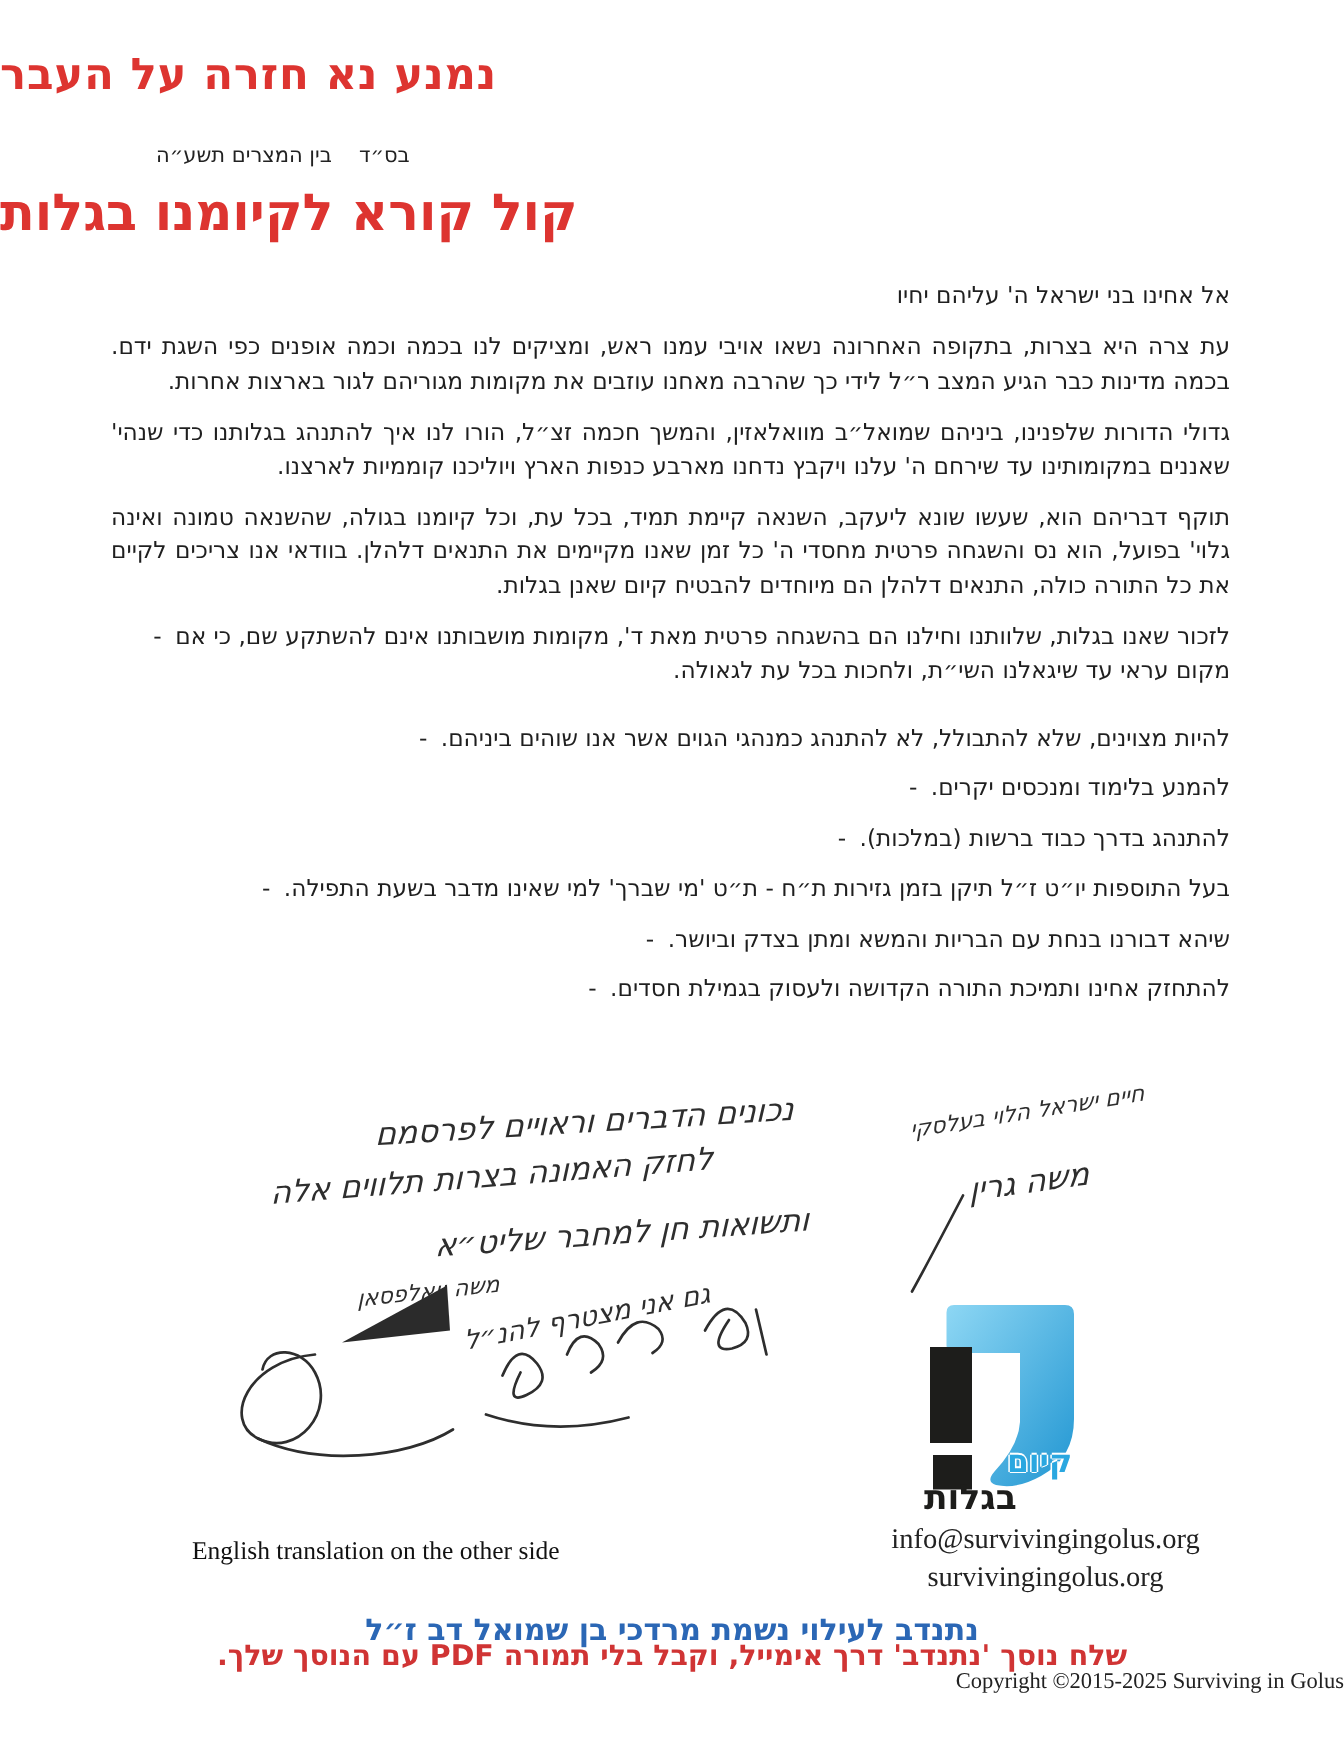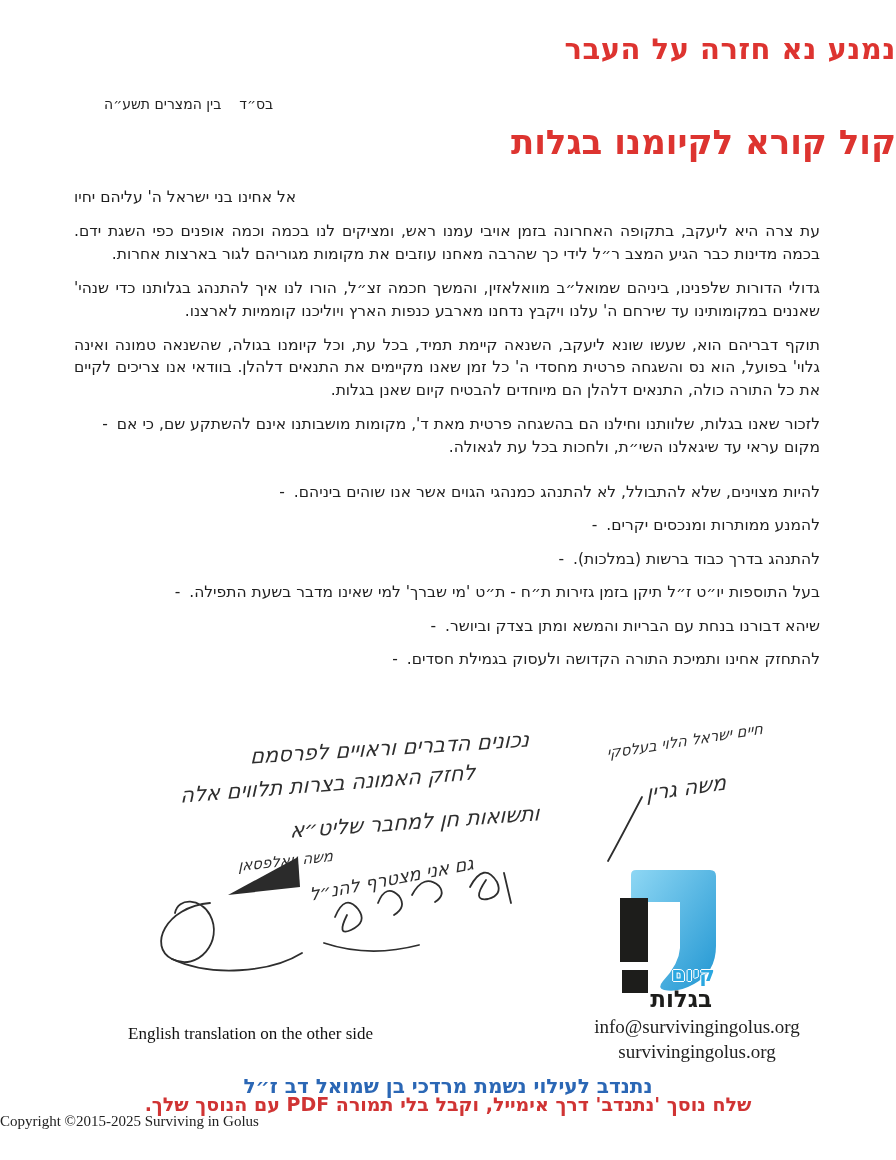--- a/index.html
+++ b/index.html
@@ -1,25 +1,25 @@
 <!DOCTYPE html>
 <html><head>
 <meta charset="utf-8">
 <style>
   html,body{margin:0;padding:0;background:#ffffff;}
   .page{position:relative;width:896px;height:1160px;background:#fff;overflow:hidden;
         font-family:"DejaVu Sans",sans-serif;color:#1f1f1f;}
   .heb{direction:rtl;unicode-bidi:isolate;}
-  .red-title{position:absolute;left:0;width:896px;text-align:right;color:#dd3430;font-weight:bold;}
+  .red-title{position:absolute;left:0;width:896px;text-align:left;color:#dd3430;font-weight:bold;}
   .t1{top:32px;font-size:29px;letter-spacing:.5px;}
   .t2{top:122px;font-size:34px;}
   .besd-line{position:absolute;top:96px;left:104px;display:flex;flex-direction:row-reverse;gap:18px;
              font-size:14px;color:#222;}
   .content{position:absolute;left:74px;top:186px;width:746px;font-size:15.5px;line-height:22.4px;}
-  .greeting{direction:rtl;text-align:left;margin:0 0 12px 0;}
+  .greeting{direction:rtl;text-align:right;margin:0 0 12px 0;}
   .para{direction:rtl;text-align:justify;margin:0 0 12px 0;}
   .bullets{padding-left:28px;}
   .bullet{direction:ltr;text-align:right;margin-bottom:11px;}
   .bullet.first{margin-bottom:23px;}
   .bullet .dash{display:inline-block;margin-right:9px;color:#222;}
   .bullet bdi{direction:rtl;unicode-bidi:isolate;}
   
   .hand{position:absolute;color:#2e2e2e;font-style:italic;white-space:nowrap;
         font-family:"DejaVu Sans",sans-serif;}
   .note1{top:736px;left:250px;font-size:21px;transform:rotate(-3.5deg) skewX(-6deg);}
@@ -30,58 +30,58 @@
   .sig-wolf{top:852px;left:238px;font-size:15px;transform:rotate(-6deg) skewX(-7deg);}
   .sig-join{top:868px;left:308px;font-size:18px;transform:rotate(-11deg) skewX(-7deg);}
   .sigsvg{position:absolute;left:140px;top:845px;}
   .sigsvg2{position:absolute;left:600px;top:795px;}
   
   .logo{position:absolute;left:616px;top:866px;width:106px;height:146px;}
   .logo svg{position:absolute;left:0;top:0;}
   .logo-kiyum{position:absolute;left:50px;top:96px;width:54px;text-align:center;
               font-weight:bold;font-size:21px;color:#2aa7e0;direction:rtl;
               text-shadow:-1px 0 #fff,1px 0 #fff,0 -1px #fff,0 1px #fff;}
-  .logo-bgolus{position:absolute;left:0px;top:120px;width:96px;text-align:right;
+  .logo-bgolus{position:absolute;left:0px;top:120px;width:96px;text-align:left;
                font-weight:bold;font-size:23px;color:#1d1d1b;direction:rtl;}
   
   .eng-note{position:absolute;left:128px;top:1024px;font-family:"Liberation Serif",serif;
             font-weight:normal;font-size:17px;color:#111;}
   .contact{position:absolute;left:556px;top:1014px;width:282px;text-align:center;
            font-family:"Liberation Serif",serif;font-size:19px;color:#222;line-height:25px;}
   .dedication{position:absolute;left:0;top:1074px;width:896px;text-align:center;
               font-size:20px;font-weight:bold;color:#2b67b5;direction:rtl;}
   .offer{position:absolute;left:0;top:1093px;width:896px;text-align:center;
          font-size:19px;font-weight:bold;color:#d03434;direction:rtl;}
-  .copyright{position:absolute;left:0;top:1113px;width:896px;text-align:left;
+  .copyright{position:absolute;left:0;top:1113px;width:896px;text-align:right;
              font-family:"Liberation Serif",serif;font-size:15px;color:#222;}
 </style>
 </head>
 <body>
 
 <div class="page">
 
   <div class="red-title t1 heb">נמנע נא חזרה על העבר</div>
 
   <div class="besd-line">
     <span class="heb">בס״ד</span>
     <span class="heb">בין המצרים תשע״ה</span>
   </div>
 
   <div class="red-title t2 heb">קול קורא לקיומנו בגלות</div>
 
   <div class="content">
     <p class="greeting">אל אחינו בני ישראל ה' עליהם יחיו</p>
-    <p class="para">עת צרה היא ליעקב, בתקופה האחרונה בזמן אויבי עמנו ראש, ומציקים לנו בכמה וכמה אופנים כפי השגת ידם. בכמה מדינות כבר הגיע המצב ר״ל לידי כך שהרבה מאחנו עוזבים את מקומות מגוריהם לגור בארצות אחרות.</p>
+    <p class="para">עת צרה היא בצרות, בתקופה האחרונה נשאו אויבי עמנו ראש, ומציקים לנו בכמה וכמה אופנים כפי השגת ידם. בכמה מדינות כבר הגיע המצב ר״ל לידי כך שהרבה מאחנו עוזבים את מקומות מגוריהם לגור בארצות אחרות.</p>
     <p class="para">גדולי הדורות שלפנינו, ביניהם שמואל״ב מוואלאזין, והמשך חכמה זצ״ל, הורו לנו איך להתנהג בגלותנו כדי שנהי' שאננים במקומותינו עד שירחם ה' עלנו ויקבץ נדחנו מארבע כנפות הארץ ויוליכנו קוממיות לארצנו.</p>
     <p class="para">תוקף דבריהם הוא, שעשו שונא ליעקב, השנאה קיימת תמיד, בכל עת, וכל קיומנו בגולה, שהשנאה טמונה ואינה גלוי' בפועל, הוא נס והשגחה פרטית מחסדי ה' כל זמן שאנו מקיימים את התנאים דלהלן. בוודאי אנו צריכים לקיים את כל התורה כולה, התנאים דלהלן הם מיוחדים להבטיח קיום שאנן בגלות.</p>
 
     <div class="bullets">
       <div class="bullet first"><span class="dash">-</span><bdi>לזכור שאנו בגלות, שלוותנו וחילנו הם בהשגחה פרטית מאת ד', מקומות מושבותנו אינם להשתקע שם, כי אם מקום עראי עד שיגאלנו השי״ת, ולחכות בכל עת לגאולה.</bdi></div>
       <div class="bullet"><span class="dash">-</span><bdi>להיות מצוינים, שלא להתבולל, לא להתנהג כמנהגי הגוים אשר אנו שוהים ביניהם.</bdi></div>
-      <div class="bullet"><span class="dash">-</span><bdi>להמנע ממותרות ומנכסים יקרים.</bdi></div>
+      <div class="bullet"><span class="dash">-</span><bdi>להמנע בלימוד ומנכסים יקרים.</bdi></div>
       <div class="bullet"><span class="dash">-</span><bdi>להתנהג בדרך כבוד ברשות (במלכות).</bdi></div>
       <div class="bullet"><span class="dash">-</span><bdi>בעל התוספות יו״ט ז״ל תיקן בזמן גזירות ת״ח - ת״ט 'מי שברך' למי שאינו מדבר בשעת התפילה.</bdi></div>
       <div class="bullet"><span class="dash">-</span><bdi>שיהא דבורנו בנחת עם הבריות והמשא ומתן בצדק וביושר.</bdi></div>
       <div class="bullet"><span class="dash">-</span><bdi>להתחזק אחינו ותמיכת התורה הקדושה ולעסוק בגמילת חסדים.</bdi></div>
     </div>
   </div>
 
   <div class="hand heb note1">נכונים הדברים וראויים לפרסמם</div>
   <div class="hand heb note2">לחזק האמונה בצרות תלווים אלה</div>
   <div class="hand heb note3">ותשואות חן למחבר שליט״א</div>

